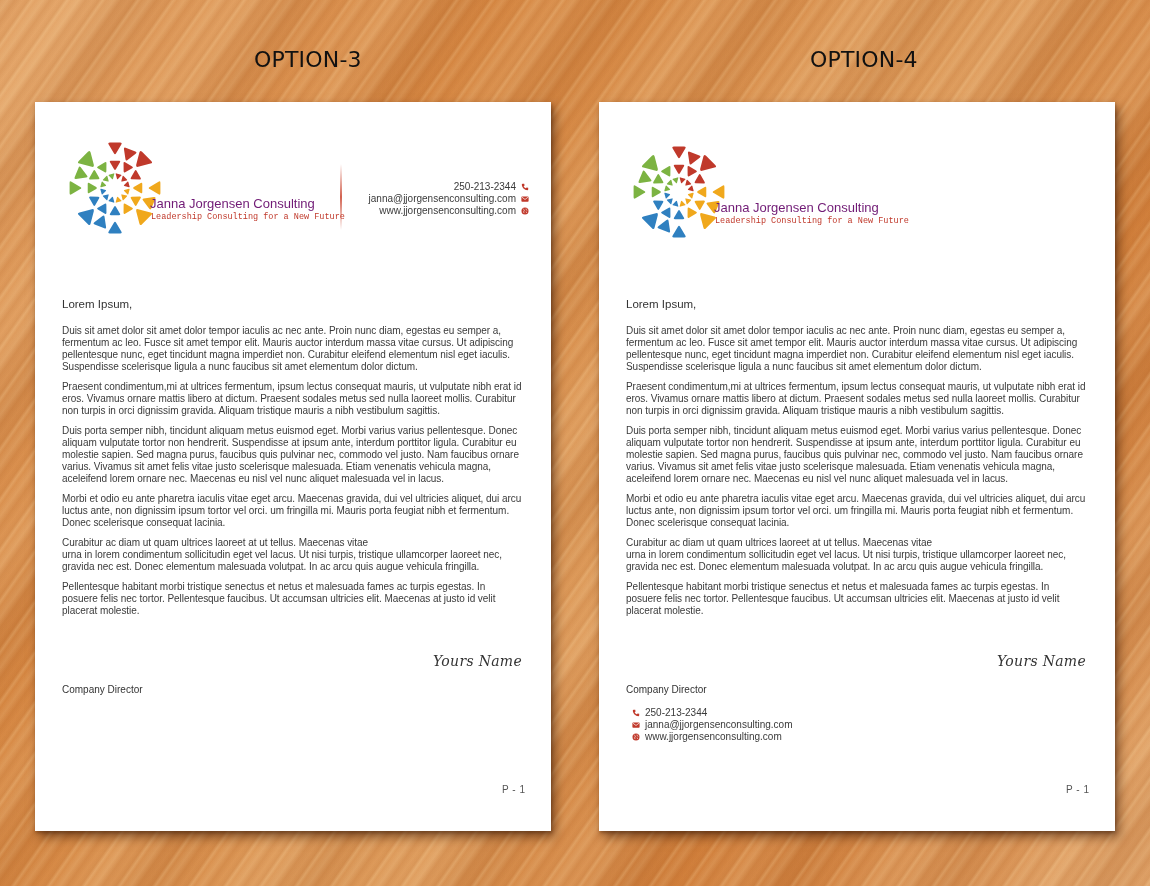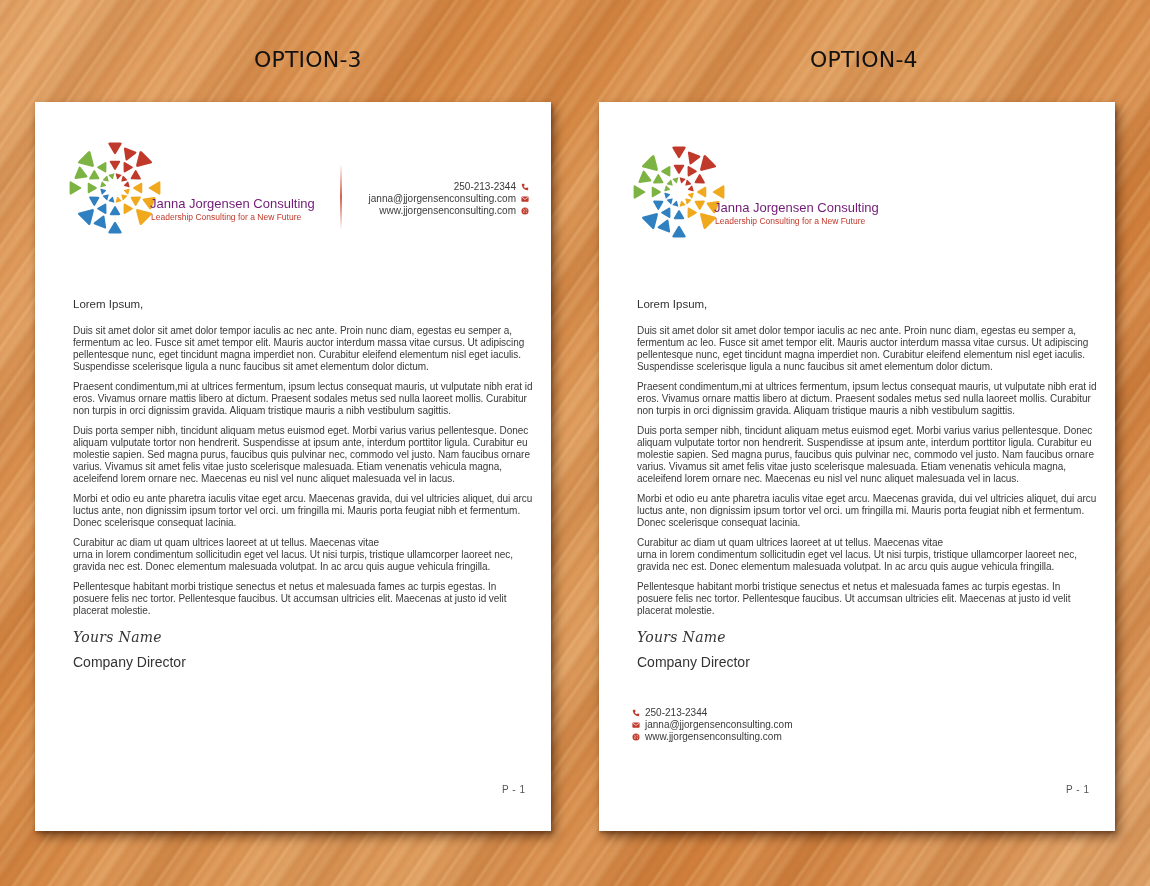--- a/index.html
+++ b/index.html
@@ -24,41 +24,41 @@
   }
   .page {
     position: absolute; background: #fff;
     box-shadow: 4px 6px 10px rgba(60,25,5,0.55), 1px 2px 3px rgba(60,25,5,0.35);
   }
   .page-3 { left: 35px; top: 102px; width: 516px; height: 729px; }
   .page-4 { left: 599px; top: 102px; width: 516px; height: 729px; }
 
   .logo { position: absolute; width: 100px; height: 100px; }
   .brand-name { position: absolute; font-size: 13px; color: #701a75; white-space: nowrap; }
-  .brand-tag { position: absolute; font-size: 8.5px; color: #c0392b; white-space: nowrap; }
+  .brand-tag { position: absolute; font-size: 8.5px; color: #c0392b; white-space: nowrap; font-family: Liberation Mono, monospace; }
 
   .divider {
     position: absolute; width: 2px;
     background: linear-gradient(to bottom, rgba(205,80,60,0), rgba(205,80,60,0.9) 50%, rgba(205,80,60,0));
   }
 
   .contact-right { position: absolute; text-align: right; font-size: 10px; color: #3a3a3a; line-height: 12px; }
   .contact-right .row { display: flex; justify-content: flex-end; align-items: center; gap: 5px; white-space: nowrap; }
   .contact-left { position: absolute; font-size: 10px; color: #3a3a3a; line-height: 12px; }
   .contact-left .row { display: flex; align-items: center; gap: 5px; white-space: nowrap; }
   .ic { width: 8px; height: 8px; display: inline-block; flex: 0 0 auto; }
 
-  .letter { position: absolute; left: 38px; width: 460px; color: #333; }
+  .letter { position: absolute; left: 27px; width: 460px; color: #333; }
   .salutation { font-size: 11.5px; margin: 0 0 15px 0; color: #333; }
   .para { font-size: 10px; line-height: 12px; margin: 0 0 8px 0; color: #3a3a3a; letter-spacing: -0.05px; }
   .signature {
     font-family: "DejaVu Serif", serif; font-style: italic; font-size: 14px; color: #333;
-    margin-top: 12px; letter-spacing: 0.3px;
-  }
-  .signer-title { font-size: 14px; color: #333; margin-top: 9px; }
+    margin-top: 36px; letter-spacing: 0.3px; text-align: right;
+  }
+  .signer-title { font-size: 10px; color: #333; margin-top: 15px; }
   .page-number { position: absolute; font-size: 10px; color: #555; letter-spacing: 0.5px; }
 </style>
 </head>
 <body>
 
 <div class="option-title" style="left:254px;">OPTION-3</div>
 
 <div class="page page-3">
   <svg class="logo" style="left:30px; top:36px;" viewBox="0 0 100 100">
       <path d="M59.10790199416786,52.969998750358855 L62.394856086281706,56.32193968753779 Q63.09920339173467,57.04021274550471 63.36397527487455,56.052070625210995 L64.59957739619398,51.44074073050698 Q64.86434927933387,50.452598610213265 63.89523009074102,50.72246767254006 L59.37267387730775,51.98185663006514 Q58.4035546887149,52.251725692391936 59.10790199416786,52.969998750358855 Z" fill="#f0a81c"></path>

